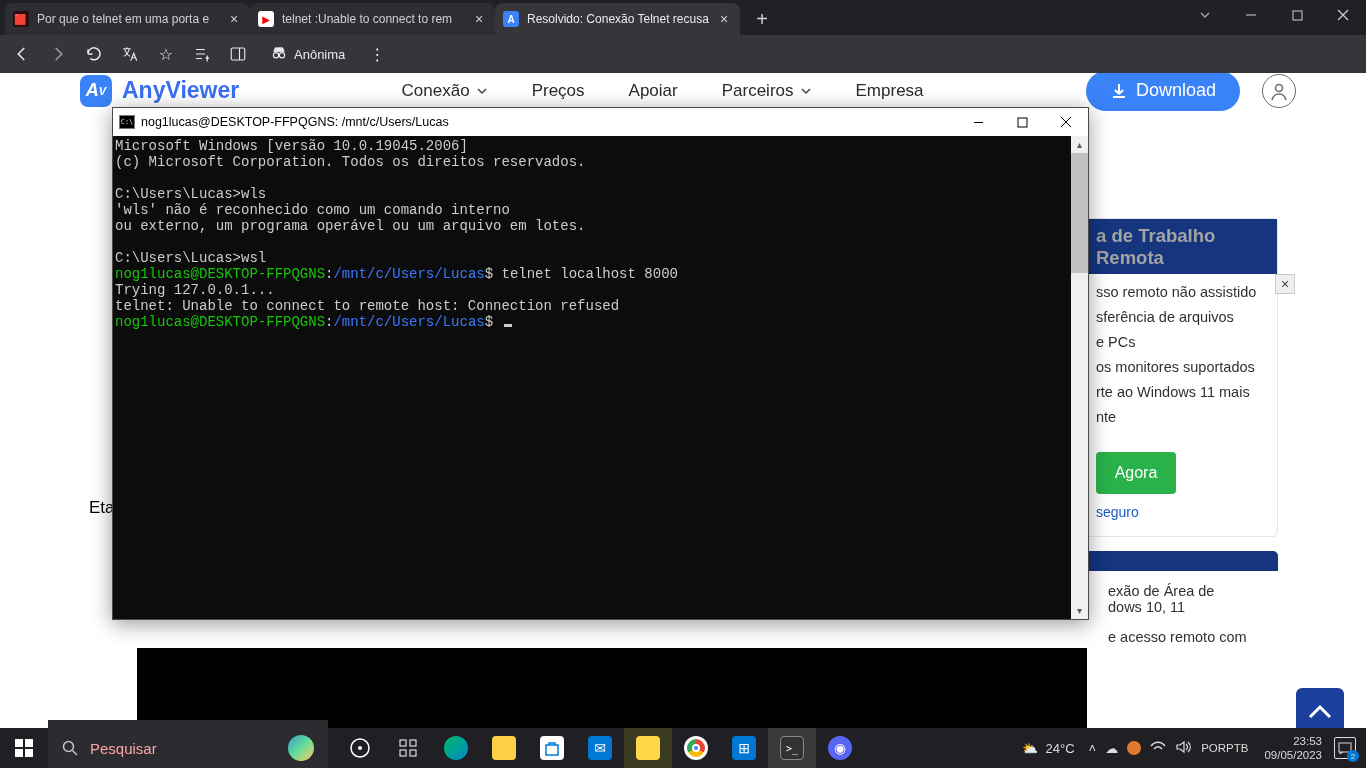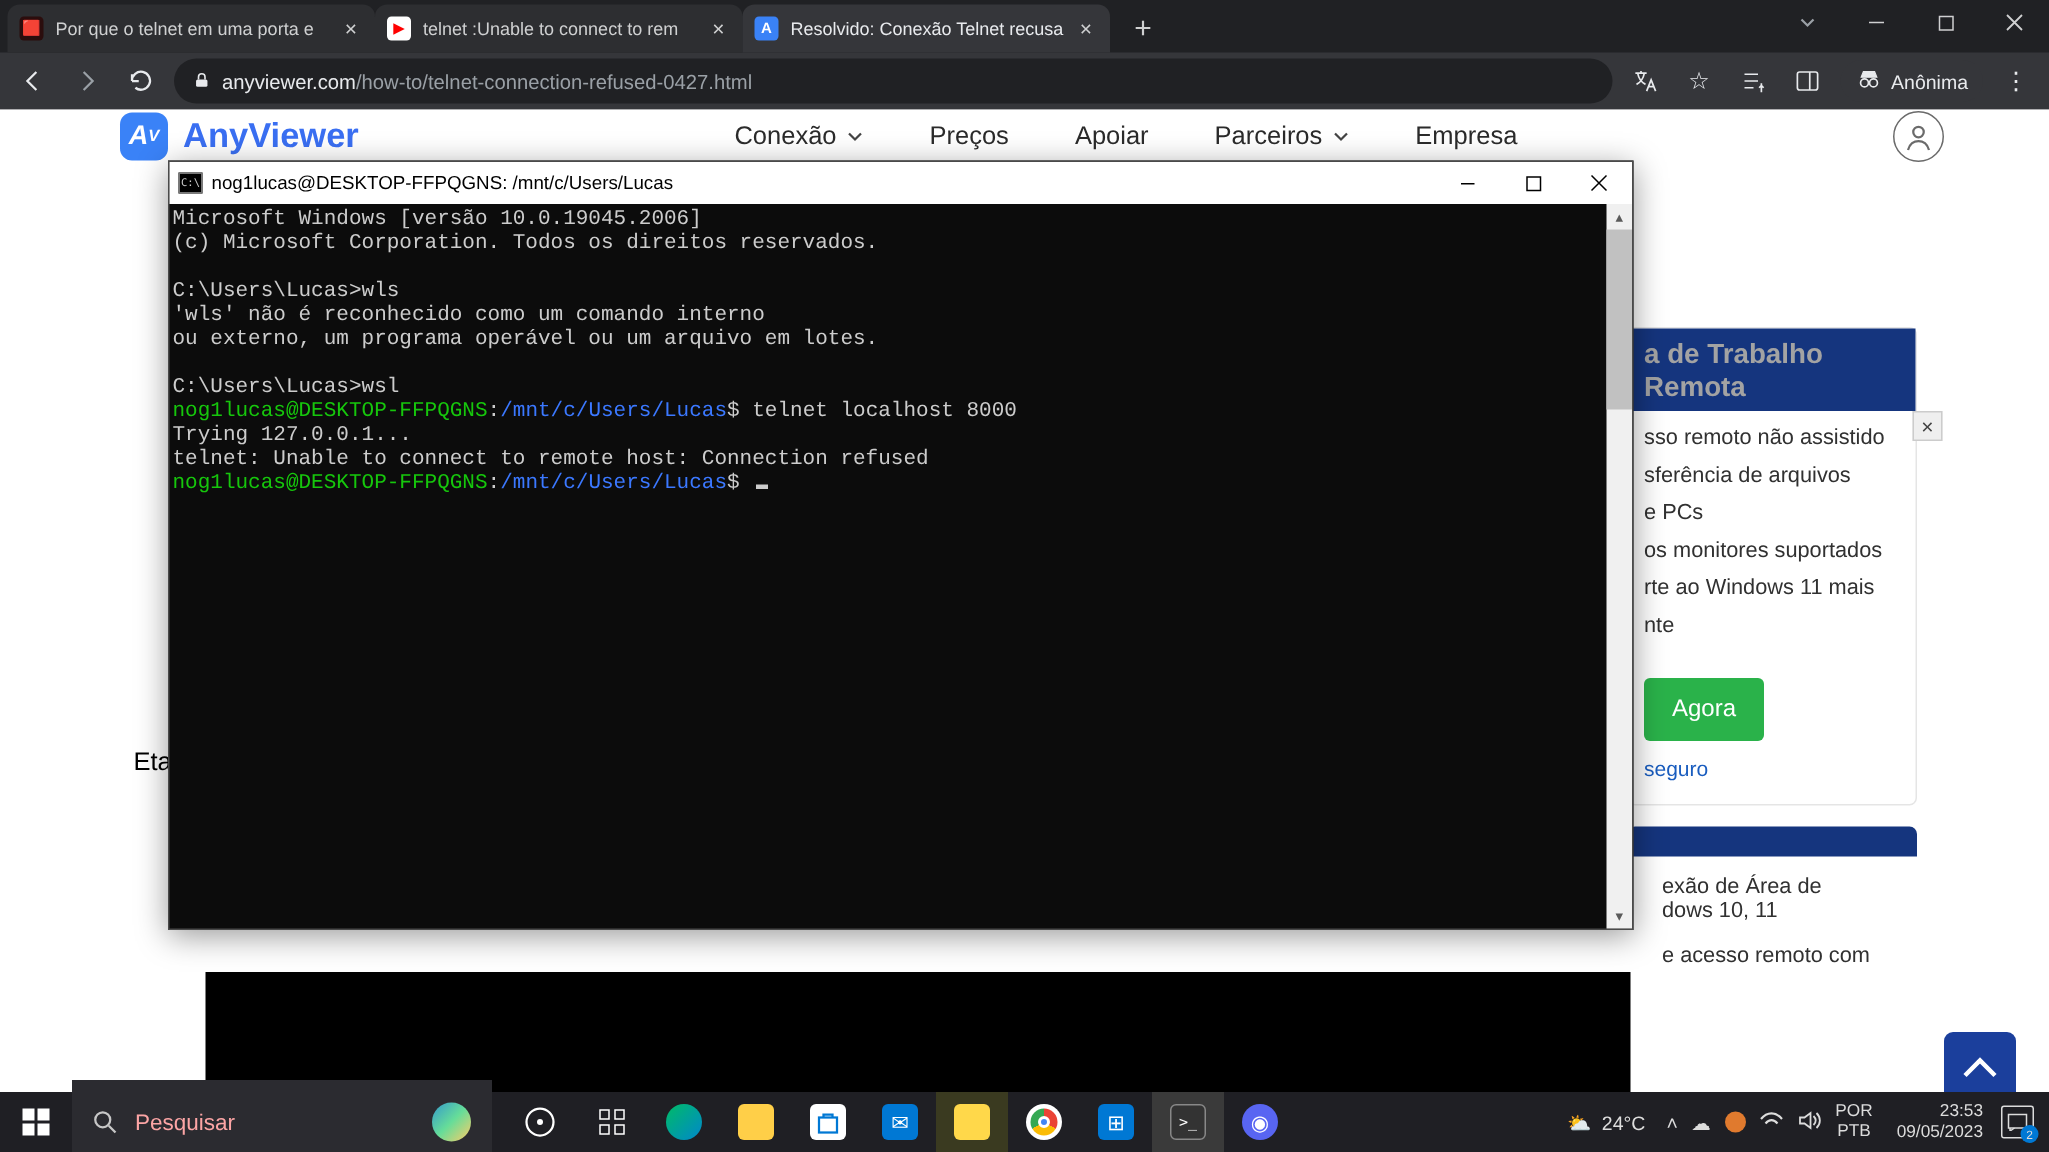--- a/index.html
+++ b/index.html
@@ -134,27 +134,20 @@
     <div class="tb-icon">
         <svg width="18" height="18" viewBox="0 0 24 24">
           <path d="M9 4l8 8-8 8" stroke="currentColor" stroke-width="2" fill="none"></path>
         </svg>
       </div>
     <div class="tb-icon" style="color:#e8eaed">
         <svg width="18" height="18" viewBox="0 0 24 24">
           <path d="M4 12a8 8 0 1 1 3 6M4 12V6m0 6h6" stroke="currentColor" stroke-width="2" fill="none"></path>
         </svg>
       </div>
-    <div class="addr">
-      <span class="lock"><svg width="13" height="13" viewBox="0 0 24 24">
-            <rect x="5" y="11" width="14" height="9" rx="2" fill="#e8eaed"></rect>
-            <path d="M8 11V8a4 4 0 0 1 8 0v3" stroke="#e8eaed" stroke-width="2" fill="none"></path>
-          </svg></span>
-      <span><span class="domain">anyviewer.com</span><span>/how-to/telnet-connection-refused-0427.html</span></span>
-    </div>
     <div class="tb-icon" style="color:#e8eaed">
         <svg width="18" height="18" viewBox="0 0 24 24">
           <path d="M3 5h10M8 3v2M5 5c1 5 3 8 7 10M11 5c-1 5-3 8-7 10M13 21l4-10 4 10M14.5 17h5" stroke="currentColor" stroke-width="1.5" fill="none"></path>
         </svg>
       </div>
     <div class="tb-icon" style="color:#e8eaed">☆</div>
     <div class="tb-icon" style="color:#e8eaed">
         <svg width="18" height="18" viewBox="0 0 24 24">
           <path d="M4 6h12M4 12h12M4 18h8M19 14v8m-2-4l2-2 2 2" stroke="currentColor" stroke-width="1.5" fill="none"></path>
         </svg>
@@ -199,20 +192,26 @@
             <span>Parceiros</span>
             <svg width="12" height="12">
               <path d="M2 4l4 4 4-4" stroke="#444" stroke-width="1.5" fill="none"></path>
             </svg>
           </div>
         <div class="nav-item">
             <span>Empresa</span>
           </div>
       </div>
       <div style="display:flex;align-items:center;gap:22px">
+        <div class="dl-btn">
+          <svg width="18" height="18">
+              <path d="M9 2v10m0 0l-4-4m4 4l4-4M3 15h12" stroke="#fff" stroke-width="2" fill="none"></path>
+            </svg>
+          <span>Download</span>
+        </div>
         <div class="profile-circle">
           <svg width="20" height="20">
               <circle cx="10" cy="7" r="3.5" stroke="#6b6b6b" stroke-width="1.5" fill="none"></circle>
               <path d="M3 19c1-4 4-6 7-6s6 2 7 6" stroke="#6b6b6b" stroke-width="1.5" fill="none"></path>
             </svg>
         </div>
       </div>
     </div>
 
     <div class="page-body">
@@ -378,21 +377,21 @@
       <span>˄</span>
       <span>☁</span>
       <span style="width:14px;height:14px;border-radius:50%;background:#e07a2e;display:inline-block"></span>
       <span><svg width="16" height="14">
             <path d="M1 6c4-5 10-5 14 0M4 9c2.5-3 5.5-3 8 0M8 12h0" stroke="#dcdcdc" stroke-width="1.4" fill="none"></path>
           </svg></span>
       <span><svg width="16" height="14">
             <path d="M2 5v4h3l4 3V2L5 5zM11 4c2 2 2 4 0 6M13 2c3 3 3 7 0 10" stroke="#dcdcdc" stroke-width="1.2" fill="none"></path>
           </svg></span>
     </div>
-    <div style="display:flex;flex-direction:column;align-items:center;line-height:13px;font-size:11.5px;margin:0 4px">
+    <div style="display:flex;flex-direction:row;align-items:flex-start;line-height:13px;font-size:11.5px;margin:0 4px">
       <span>POR</span>
       <span>PTB</span>
     </div>
     <div class="clock">
       <div>23:53</div>
       <div>09/05/2023</div>
     </div>
     <div class="notif">
       <svg width="14" height="12">
           <rect x="1" y="1" width="12" height="9" stroke="#dcdcdc" fill="none"></rect>

